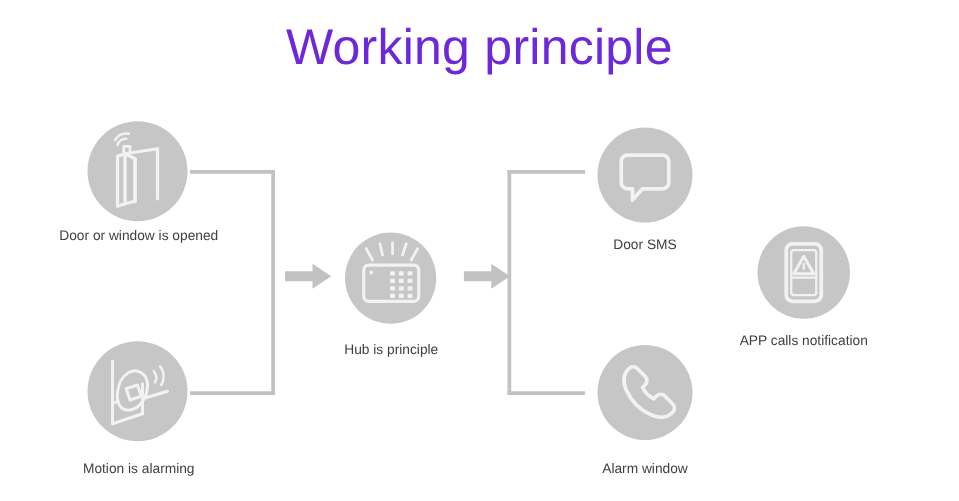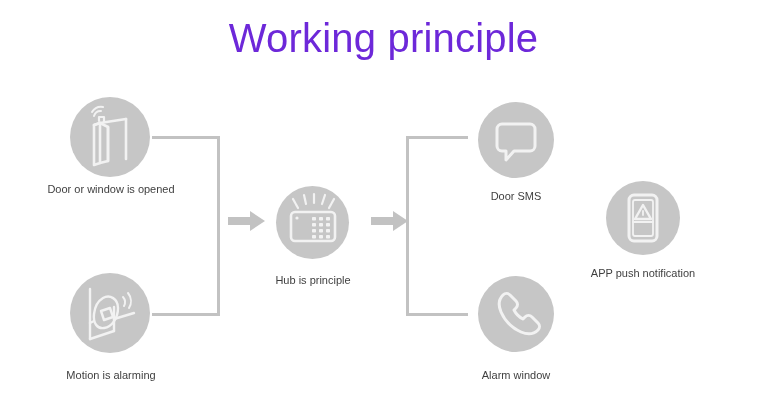--- a/index.html
+++ b/index.html
@@ -192,16 +192,16 @@
   <div class="node">
     <div class="circle" style="left:606px; top:181px; width:74px; height:74px;">
       <svg width="74" height="74" viewBox="0 0 74 74">
         <rect x="23" y="14" width="28" height="46" rx="5" ry="5" fill="none" stroke="#f2f2f2" stroke-width="3"></rect>
         <rect x="27" y="19" width="20" height="36" rx="2" ry="2" fill="none" stroke="#f2f2f2" stroke-width="1.8"></rect>
         <path d="M37,24 L45,38 L29,38 Z" fill="none" stroke="#f2f2f2" stroke-width="2.4" stroke-linejoin="round"></path>
         <path d="M37,30 L37,34" stroke="#f2f2f2" stroke-width="1.8" stroke-linecap="round"></path>
         <path d="M27,41 L47,41" stroke="#f2f2f2" stroke-width="1.8" stroke-linecap="round"></path>
       </svg>
     </div>
-    <div class="caption" style="left:558px; top:264px; width:170px;">APP push notification</div>
+    <div class="caption" style="left:558px; top:264px; width:170px;">APP calls notification</div>
   </div>
 
 </div>
 
 </body></html>

